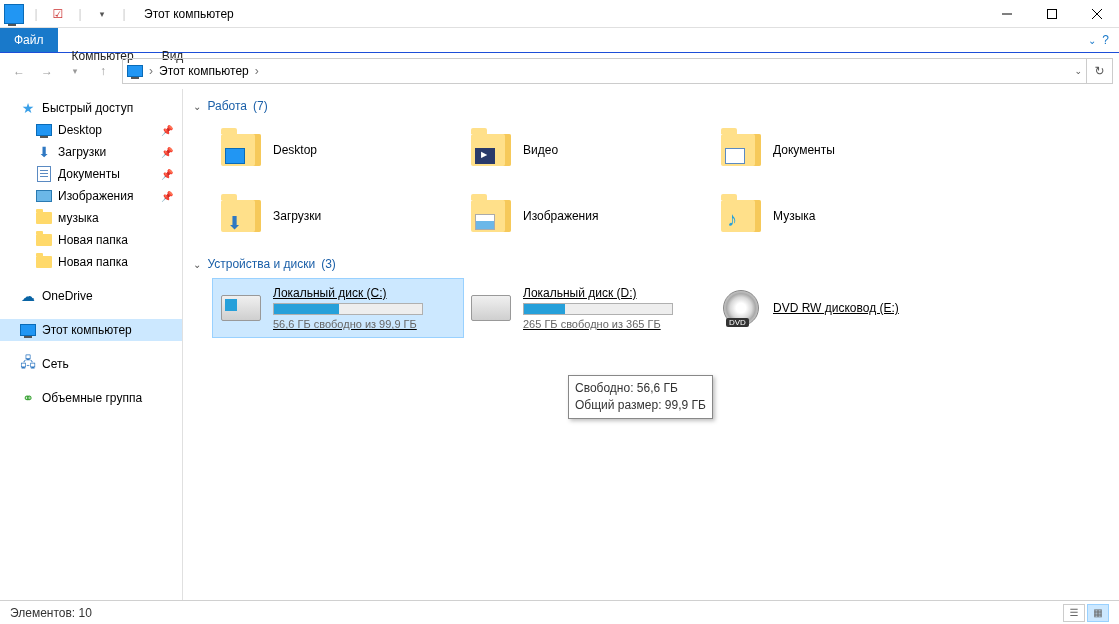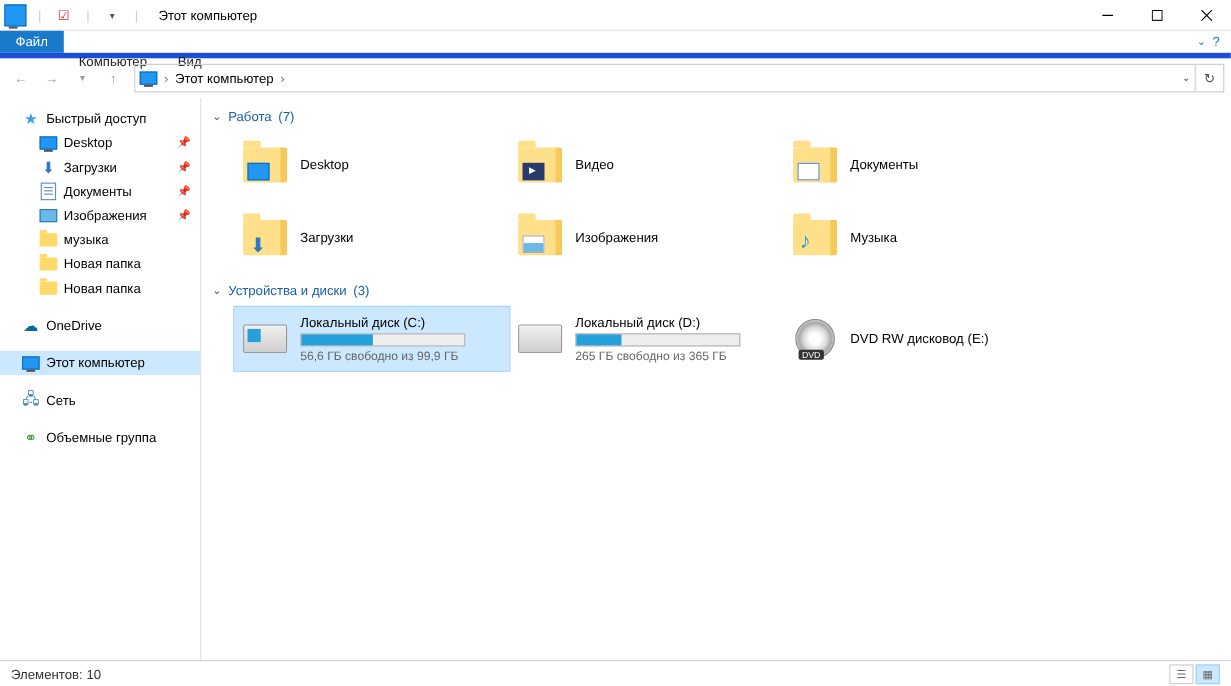--- a/index.html
+++ b/index.html
@@ -7,21 +7,21 @@
 
 
 .titlebar { height: 28px; display: flex; align-items: center; border-bottom: 1px solid #e0e0e0; }
 .titlebar .qat { display: flex; align-items: center; padding-left: 4px; gap: 2px; }
 .titlebar .qat span { width: 20px; height: 20px; display: inline-flex; align-items: center; justify-content: center; }
 .titlebar .title { margin-left: 10px; color: #000; }
 .titlebar .wincontrols { margin-left: auto; display: flex; }
 .titlebar .wincontrols div { width: 45px; height: 28px; display: flex; align-items: center; justify-content: center; }
 
 
-.ribbon { height: 25px; display: flex; align-items: stretch; border-bottom: 5px solid #1d4ed8; }
+.ribbon { height: 25px; display: flex; align-items: stretch; border-bottom: 1px solid #1d4ed8; }
 .ribbon .tab { padding: 0 14px; display: flex; align-items: center; cursor: pointer; }
 .ribbon .file { background: #1979ca; color: #fff; }
 .ribbon .tab:not(.file) { color: #222; margin-top: 28px; }
 .ribbon .expand { margin-left: auto; padding: 0 10px; display: flex; align-items: center; color: #1979ca; gap: 6px;}
 
 
 .addrrow { height: 36px; display: flex; align-items: center; padding: 4px 6px; gap: 6px; }
 .navbtns { display: flex; align-items: center; gap: 2px; }
 .navbtns span { width: 26px; height: 26px; display: inline-flex; align-items: center; justify-content: center; color: #999; border-radius: 2px; }
 .addrbox { flex: 1; height: 26px; border: 1px solid #ccc; display: flex; align-items: center; padding: 0 4px; gap: 6px; }
@@ -45,21 +45,21 @@
 .section-header .chev { color: #555; font-size: 10px;}
 .grid { display: flex; flex-wrap: wrap; padding: 6px 20px 10px 30px; gap: 8px 0; }
 .folder { width: 250px; height: 58px; display: flex; align-items: center; gap: 10px; padding: 4px 6px; cursor: pointer; }
 .folder .ficon { width: 44px; height: 44px; display:flex; align-items:center; justify-content:center; }
 .folder .flabel { color: #000; }
 
 .drives { display: flex; flex-wrap: wrap; padding: 6px 20px 10px 30px; gap: 8px 0; }
 .drive { width: 250px; height: 58px; display: flex; align-items: center; gap: 10px; padding: 4px 6px; cursor: pointer; }
 .drive.selected { background: #cce8ff; outline: 1px solid #99d1ff; }
 .drive .dicon { width: 44px; height: 44px; display:flex; align-items:center; justify-content:center; }
-.drive .dinfo { flex: 1; display:flex; flex-direction:column; gap:3px; }
+.drive .dinfo { flex: 1; display:flex; flex-direction:column; gap:3px;text-decoration:underline; }
 .drive .dname { color: #000; }
 .drive .bar { width: 150px; height: 12px; border: 1px solid #b0b0b0; background: #eee; }
 .drive .barfill { height: 100%; background: #26a0da; }
 .drive .dfree { color: #666; font-size: 11px; }
 
 .tooltip { position: absolute; left: 385px; top: 286px; background: #ffffff; border: 1px solid #888; padding: 4px 6px; box-shadow: 2px 2px 4px rgba(0,0,0,0.25); }
 .tooltip div { color: #333; line-height: 1.4;}
 
 
 .statusbar { height: 24px; border-top: 1px solid #d0d0d0; display: flex; align-items: center; padding: 0 10px; color: #333; }
@@ -336,20 +336,24 @@
         <div class="drive">
           <div class="dicon">
             <div class="dvd"></div>
           </div>
           <div class="dinfo">
             <div class="dname">DVD RW дисковод (E:)</div>
           </div>
         </div>
       </div>
 
+    <div class="tooltip">
+      <div>Свободно: 56,6 ГБ</div>
+      <div>Общий размер: 99,9 ГБ</div>
+    </div>
   </div>
 </div>
 
 <div class="statusbar">
   <span>Элементов: 10</span>
   <div class="views">
     <span>☰</span>
     <span class="active">▦</span>
   </div>
 </div>

